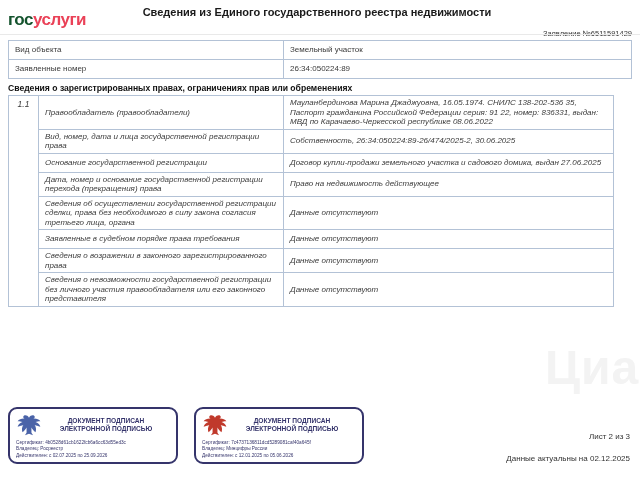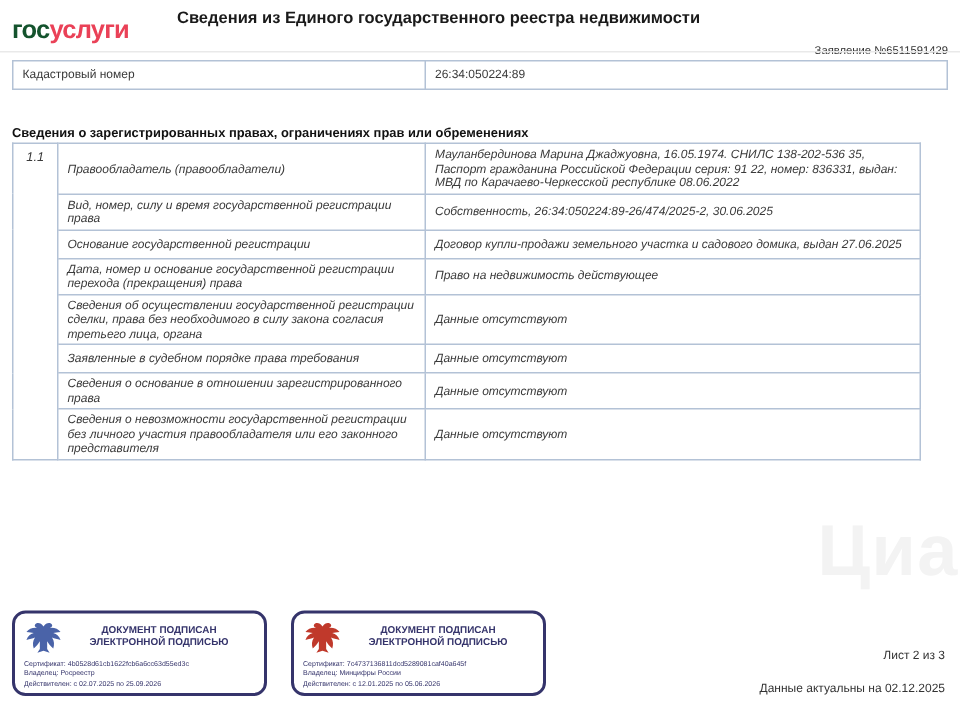--- a/index.html
+++ b/index.html
@@ -11,21 +11,21 @@
     position: relative;
     overflow: hidden;
   }
   .page { position: absolute; inset: 0; background: #ffffff; overflow: hidden; }
 
   
   .header { position: absolute; top: 6px; left: 8px; right: 8px; height: 28px; }
   .logo { position: absolute; left: 0; top: 4px; font-size: 17px; font-weight: bold; letter-spacing: -0.5px; }
   .logo-gos { color: #14532d; }
   .logo-uslugi { color: #ea4157; }
-  .title-block { position: absolute; left: 110px; right: 116px; top: 0; text-align: left; }
+  .title-block { position: absolute; left: 110px; right: 116px; top: 0; text-align: center; }
   .doc-title { font-size: 11px; font-weight: bold; color: #1a1a1a; }
   .doc-subtitle { font-size: 7.5px; color: #444444; margin-top: 3px; }
   .application-number { position: absolute; right: 0; top: 2px; font-size: 7.5px; color: #333333; margin-top: 21px; }
   .header-divider { position: absolute; top: 34px; left: 0; right: 0; height: 1px; background: #e9e9e9; }
 
   
   table { border-collapse: collapse; table-layout: fixed; }
   td { border: 1px solid #b3c2d6; padding: 2px 6px; font-size: 8px; line-height: 9.5px; color: #3a3a3a; vertical-align: middle; word-wrap: break-word; }
 
   .object-table { position: absolute; top: 40px; left: 8px; width: 624px; }
@@ -83,58 +83,62 @@
     </div>
     <div class="title-block">
       <div class="doc-title">Сведения из Единого государственного реестра недвижимости</div>
     </div>
     <div class="application-number">Заявление №6511591429</div>
   </div>
   <div class="header-divider"></div>
 
   <table class="object-table">
     <tbody>
+        <tr>
+      <td class="col-label">Вид объекта</td>
+      <td>Земельный участок</td>
+    </tr>
     <tr>
-      <td class="col-label">Кадастровый номер</td>
+      <td class="col-label">Заявленные номер</td>
       <td>26:34:050224:89</td>
     </tr>
   </tbody>
     </table>
 
   <div class="section-heading">Сведения о зарегистрированных правах, ограничениях прав или обременениях</div>
 
   <table class="rights-table">
     <tbody>
         <tr>
       <td class="col-num num-cell" rowspan="8">1.1</td>
       <td class="col-label">Правообладатель (правообладатели)</td>
       <td>Мауланбердинова Марина Джаджуовна, 16.05.1974. СНИЛС 138-202-536 35, Паспорт гражданина Российской Федерации серия: 91 22, номер: 836331, выдан: МВД по Карачаево-Черкесской республике 08.06.2022</td>
     </tr>
     <tr>
-      <td class="col-label">Вид, номер, силу и время государственной регистрации права</td>
+      <td class="col-label">Вид, номер, дата и лица государственной регистрации права</td>
       <td>Собственность, 26:34:050224:89-26/474/2025-2, 30.06.2025</td>
     </tr>
     <tr>
       <td class="col-label">Основание государственной регистрации</td>
       <td>Договор купли-продажи земельного участка и садового домика, выдан  27.06.2025</td>
     </tr>
     <tr>
       <td class="col-label">Дата, номер и основание государственной регистрации перехода (прекращения) права</td>
       <td>Право на недвижимость действующее</td>
     </tr>
     <tr>
       <td class="col-label">Сведения об осуществлении государственной регистрации сделки, права без необходимого в силу закона согласия третьего лица, органа</td>
       <td>Данные отсутствуют</td>
     </tr>
     <tr>
       <td class="col-label">Заявленные в судебном порядке права требования</td>
       <td>Данные отсутствуют</td>
     </tr>
     <tr>
-      <td class="col-label">Сведения о основание в отношении зарегистрированного права</td>
+      <td class="col-label">Сведения о возражении в законного зарегистрированного права</td>
       <td>Данные отсутствуют</td>
     </tr>
     <tr>
       <td class="col-label">Сведения о невозможности государственной регистрации без личного участия правообладателя или его законного представителя</td>
       <td>Данные отсутствуют</td>
     </tr>
   </tbody>
     </table>
 
   <div class="watermark">Циан</div>

